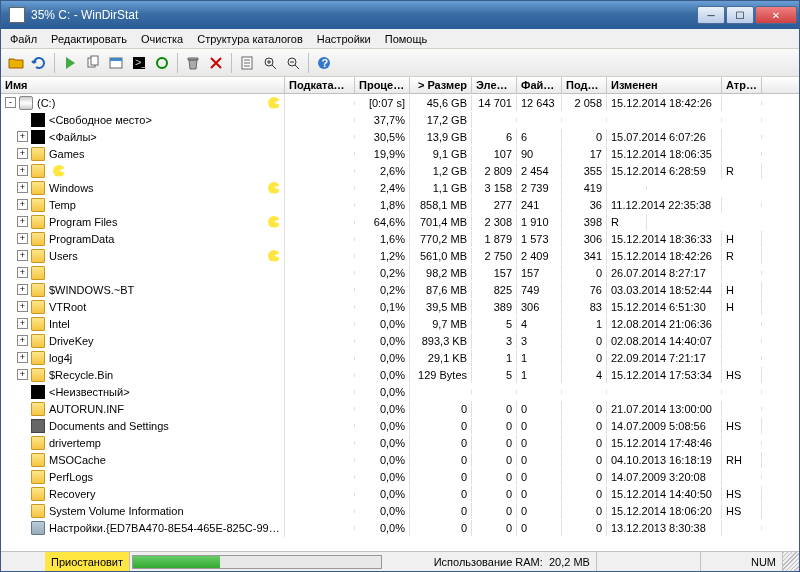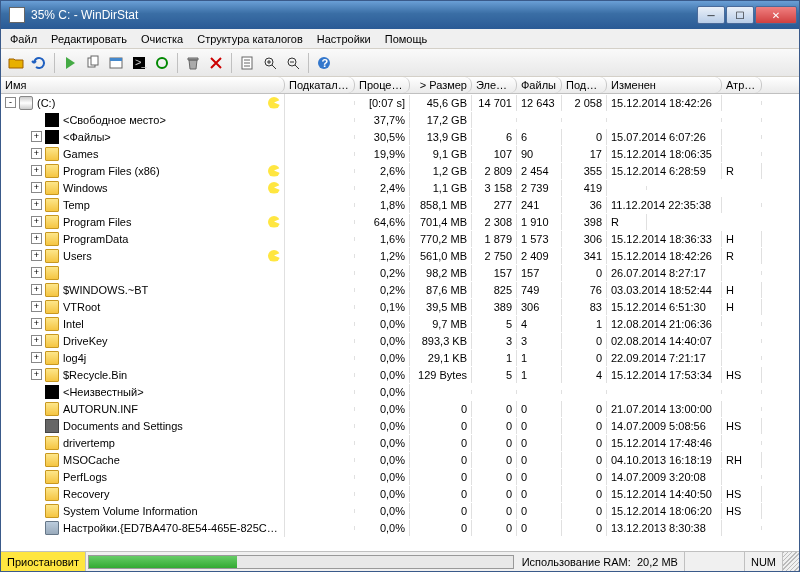--- a/index.html
+++ b/index.html
@@ -21,49 +21,49 @@
 
 .toolbar { height:28px; background:linear-gradient(#fafafa,#e8e8e8); border-bottom:1px solid #d4d0c8; display:flex; align-items:center; padding:0 4px; gap:1px; }
 .tbtn { width:22px; height:22px; display:flex; align-items:center; justify-content:center; border:1px solid transparent; border-radius:2px; cursor:pointer; }
 .tbtn svg { width:16px; height:16px; }
 .tsep { width:1px; height:20px; background:#c0c0c0; margin:0 3px; }
 
 
 .grid-wrap { flex:1; overflow:auto; background:#fff; }
 .grid-head { display:flex; background:linear-gradient(#fff,#eaeaea); border-bottom:1px solid #c0c0c0; position:sticky; top:0; }
 .grid-head .col, .row .col { padding:2px 4px; border-right:1px solid #e0e0e0; white-space:nowrap; overflow:hidden; text-overflow:ellipsis; }
-.grid-head .col { font-weight:400; cursor:pointer; border-right:1px solid #c8c8c8;border-radius:7px; }
+.grid-head .col { font-weight:700; cursor:pointer; border-right:1px solid #c8c8c8; }
 .c-name { width:284px; flex-shrink:0; }
 .c-sub  { width:70px;  text-align:right; }
 .c-pct  { width:55px;  text-align:right; }
 .c-size { width:62px;  text-align:right; }
 .c-elem { width:45px;  text-align:right; }
 .c-file { width:45px;  text-align:left; }
 .c-subd { width:45px;  text-align:right; }
 .c-date { width:115px; text-align:left; padding-left:6px; }
 .c-attr { width:40px;  text-align:left; }
 
 .row { display:flex; height:17px; align-items:center; cursor:pointer; }
-.row .c-name { display:flex; align-items:center; padding-left:14px; }
+.row .c-name { display:flex; align-items:center; padding-left:0; }
 .row.root .c-name { padding-left:4px; }
 .indent { display:inline-block; flex-shrink:0; }
 .expander { width:11px; height:11px; border:1px solid #888; display:inline-flex; align-items:center; justify-content:center; font-size:9px; line-height:1; margin-right:3px; flex-shrink:0; background:#fff; cursor:pointer; }
 .expander.blank { border:none; background:none; }
 .ficon { width:14px; height:14px; margin-right:4px; flex-shrink:0; display:inline-block; }
 .ico-drive { background:linear-gradient(#ccc,#fff,#ccc); border:1px solid #888; border-radius:2px; }
 .ico-folder { background:linear-gradient(#fde68a,#f5c542); border:1px solid #c89820; border-radius:1px; }
 .ico-block { background:#000; border:1px solid #000; }
 .ico-blockg { background:#666; border:1px solid #444; }
 .ico-cfg { background:linear-gradient(#bcd,#9ab); border:1px solid #678; border-radius:1px; }
 .name { flex:1; overflow:hidden; text-overflow:ellipsis; }
 .pac { width:12px; height:12px; background:#ffe640; border-radius:50%; margin-left:4px; flex-shrink:0; clip-path:polygon(50% 50%,100% 30%,100% 0,0 0,0 100%,100% 100%,100% 70%); }
 
 
 .statusbar { height:20px; background:#f0f0f0; border-top:1px solid #c0c0c0; display:flex; align-items:center; font-size:11px; }
-.sb-pane { padding:0 6px; border-right:1px solid #c0c0c0; height:100%; display:flex; align-items:center; }
+.sb-pane { padding:0 6px; border-right:1px solid #c0c0c0; height:100%; display:flex; align-items:center;margin-left:44px; }
 .sb-progress { flex:1; height:14px; margin:0 2px; background:#e8e8e8; border:1px solid #999; position:relative; }
 .sb-progress .bar { position:absolute; left:0; top:0; bottom:0; width:35%; background:linear-gradient(#6c6,#3a3); }
 .sb-grip { width:16px; height:100%; background:repeating-linear-gradient(135deg,#bbb,#bbb 1px,transparent 1px,transparent 3px); }
 </style>
 </head>
 <body>
 
 <div class="window">
   <div class="titlebar">
     <span class="icon"></span>
@@ -239,21 +239,20 @@
     <div class="col c-file">90</div>
     <div class="col c-subd">17</div>
     <div class="col c-date">15.12.2014 18:06:35</div>
     <div class="col c-attr"></div>
   </div>
         <div class="row ">
     <div class="col c-name">
             <span class="indent" style="width:16px"></span>
             <span class="expander">+</span>
             <span class="ficon ico-folder"></span>
-            <span class="name">Program Files (x86)</span>
             <span class="pac"></span>
           </div>
     <div class="col c-sub"></div>
     <div class="col c-pct">2,6%</div>
     <div class="col c-size">1,2 GB</div>
     <div class="col c-elem">2 809</div>
     <div class="col c-file">2 454</div>
     <div class="col c-subd">355</div>
     <div class="col c-date">15.12.2014 6:28:59</div>
     <div class="col c-attr">R</div>

